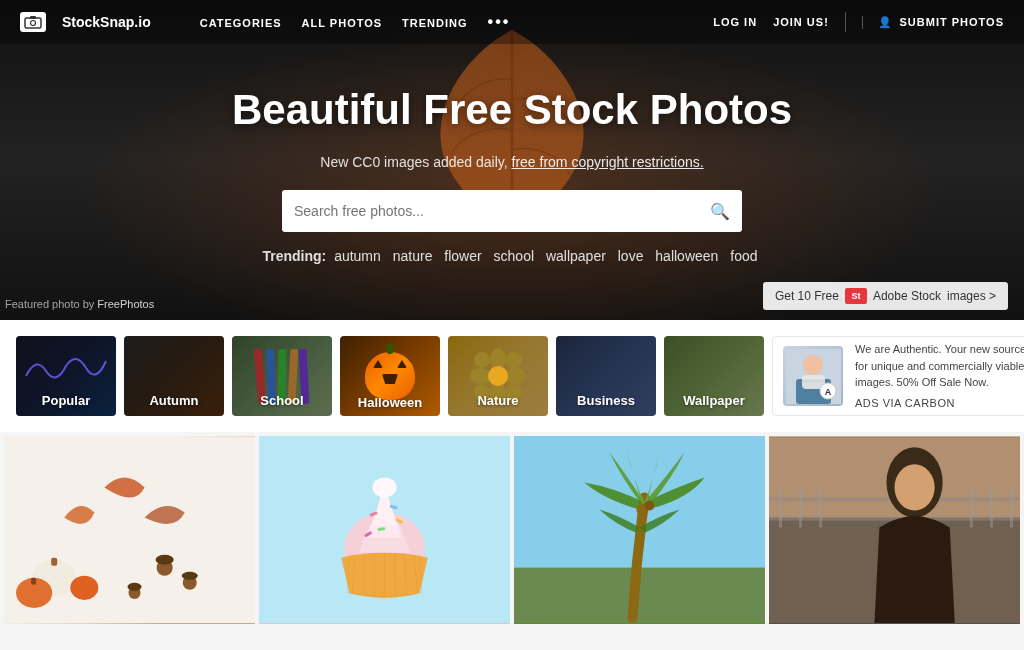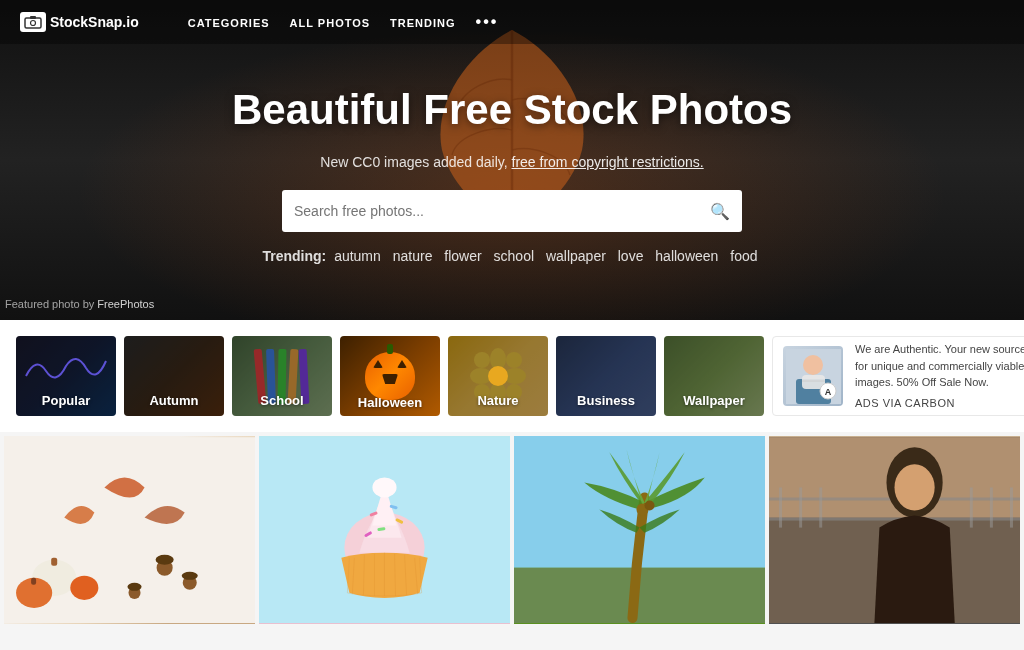--- a/index.html
+++ b/index.html
@@ -12,21 +12,21 @@
       display: flex;
       align-items: center;
       padding: 0 20px;
       height: 44px;
       z-index: 10;
       background: rgba(0,0,0,0.35);
     }
     .logo-area {
       display: flex;
       align-items: center;
-      gap: 4px;
+      gap: 16px;
       color: #fff;
       font-size: 14px;
       font-weight: bold;
       text-decoration: none;
       margin-right: 20px;
     }
     .logo-icon {
       width: 26px; height: 20px;
       background: #fff;
       border-radius: 3px;
@@ -315,20 +315,29 @@
       <span>StockSnap.io</span>
     </a>
 
     <ul class="nav-links">
       <li><a href="#">CATEGORIES</a></li>
       <li><a href="#">ALL PHOTOS</a></li>
       <li><a href="#">TRENDING</a></li>
       <li><a class="dots" href="#">•••</a></li>
     </ul>
 
+    <div class="nav-right">
+      <a href="#">LOG IN</a>
+      <a href="#">JOIN US!</a>
+      <div class="divider-v"></div>
+      <div class="submit-btn">
+        <span>👤</span>
+        <span>SUBMIT PHOTOS</span>
+      </div>
+    </div>
   </nav>
 
   <div class="hero">
     <div class="hero-bg"></div>
 
     <svg class="hero-leaf" width="200" height="220" viewBox="0 0 200 220" xmlns="http://www.w3.org/2000/svg">
       <path d="M100 10 C60 30, 20 80, 30 130 C40 170, 80 200, 100 210 C120 200, 160 170, 170 130 C180 80, 140 30, 100 10 Z" fill="#c8601a" opacity="0.8"></path>
       <path d="M100 10 L100 210" stroke="#8b3a0a" stroke-width="2.5" opacity="0.7"></path>
       <path d="M100 60 C80 55, 50 70, 45 90" stroke="#8b3a0a" stroke-width="1.5" fill="none" opacity="0.6"></path>
       <path d="M100 80 C120 75, 150 85, 158 105" stroke="#8b3a0a" stroke-width="1.5" fill="none" opacity="0.6"></path>
@@ -359,20 +368,26 @@
         <a href="#">halloween</a>
         <a href="#">food</a>
       </div>
     </div>
 
     <div class="featured-credit">
       <span>Featured photo by</span>
       <a href="#">FreePhotos</a>
     </div>
 
+    <a class="adobe-btn" href="#">
+      <span>Get 10 Free</span>
+      <div class="adobe-logo">St</div>
+      <span>Adobe Stock</span>
+      <span>images &gt;</span>
+    </a>
   </div>
 
   <div class="categories-section">
     <div class="cat-tile cat-popular">
       <div class="cat-overlay">
 
         <svg style="position:absolute;top:10px;left:5px;" width="90" height="40" viewBox="0 0 90 40">
           <path d="M5 30 Q15 10 25 25 Q35 40 45 20 Q55 5 65 22 Q75 38 85 15" stroke="#7060ff" stroke-width="2" fill="none" opacity="0.8"></path>
         </svg>
         <span class="cat-label">Popular</span>

